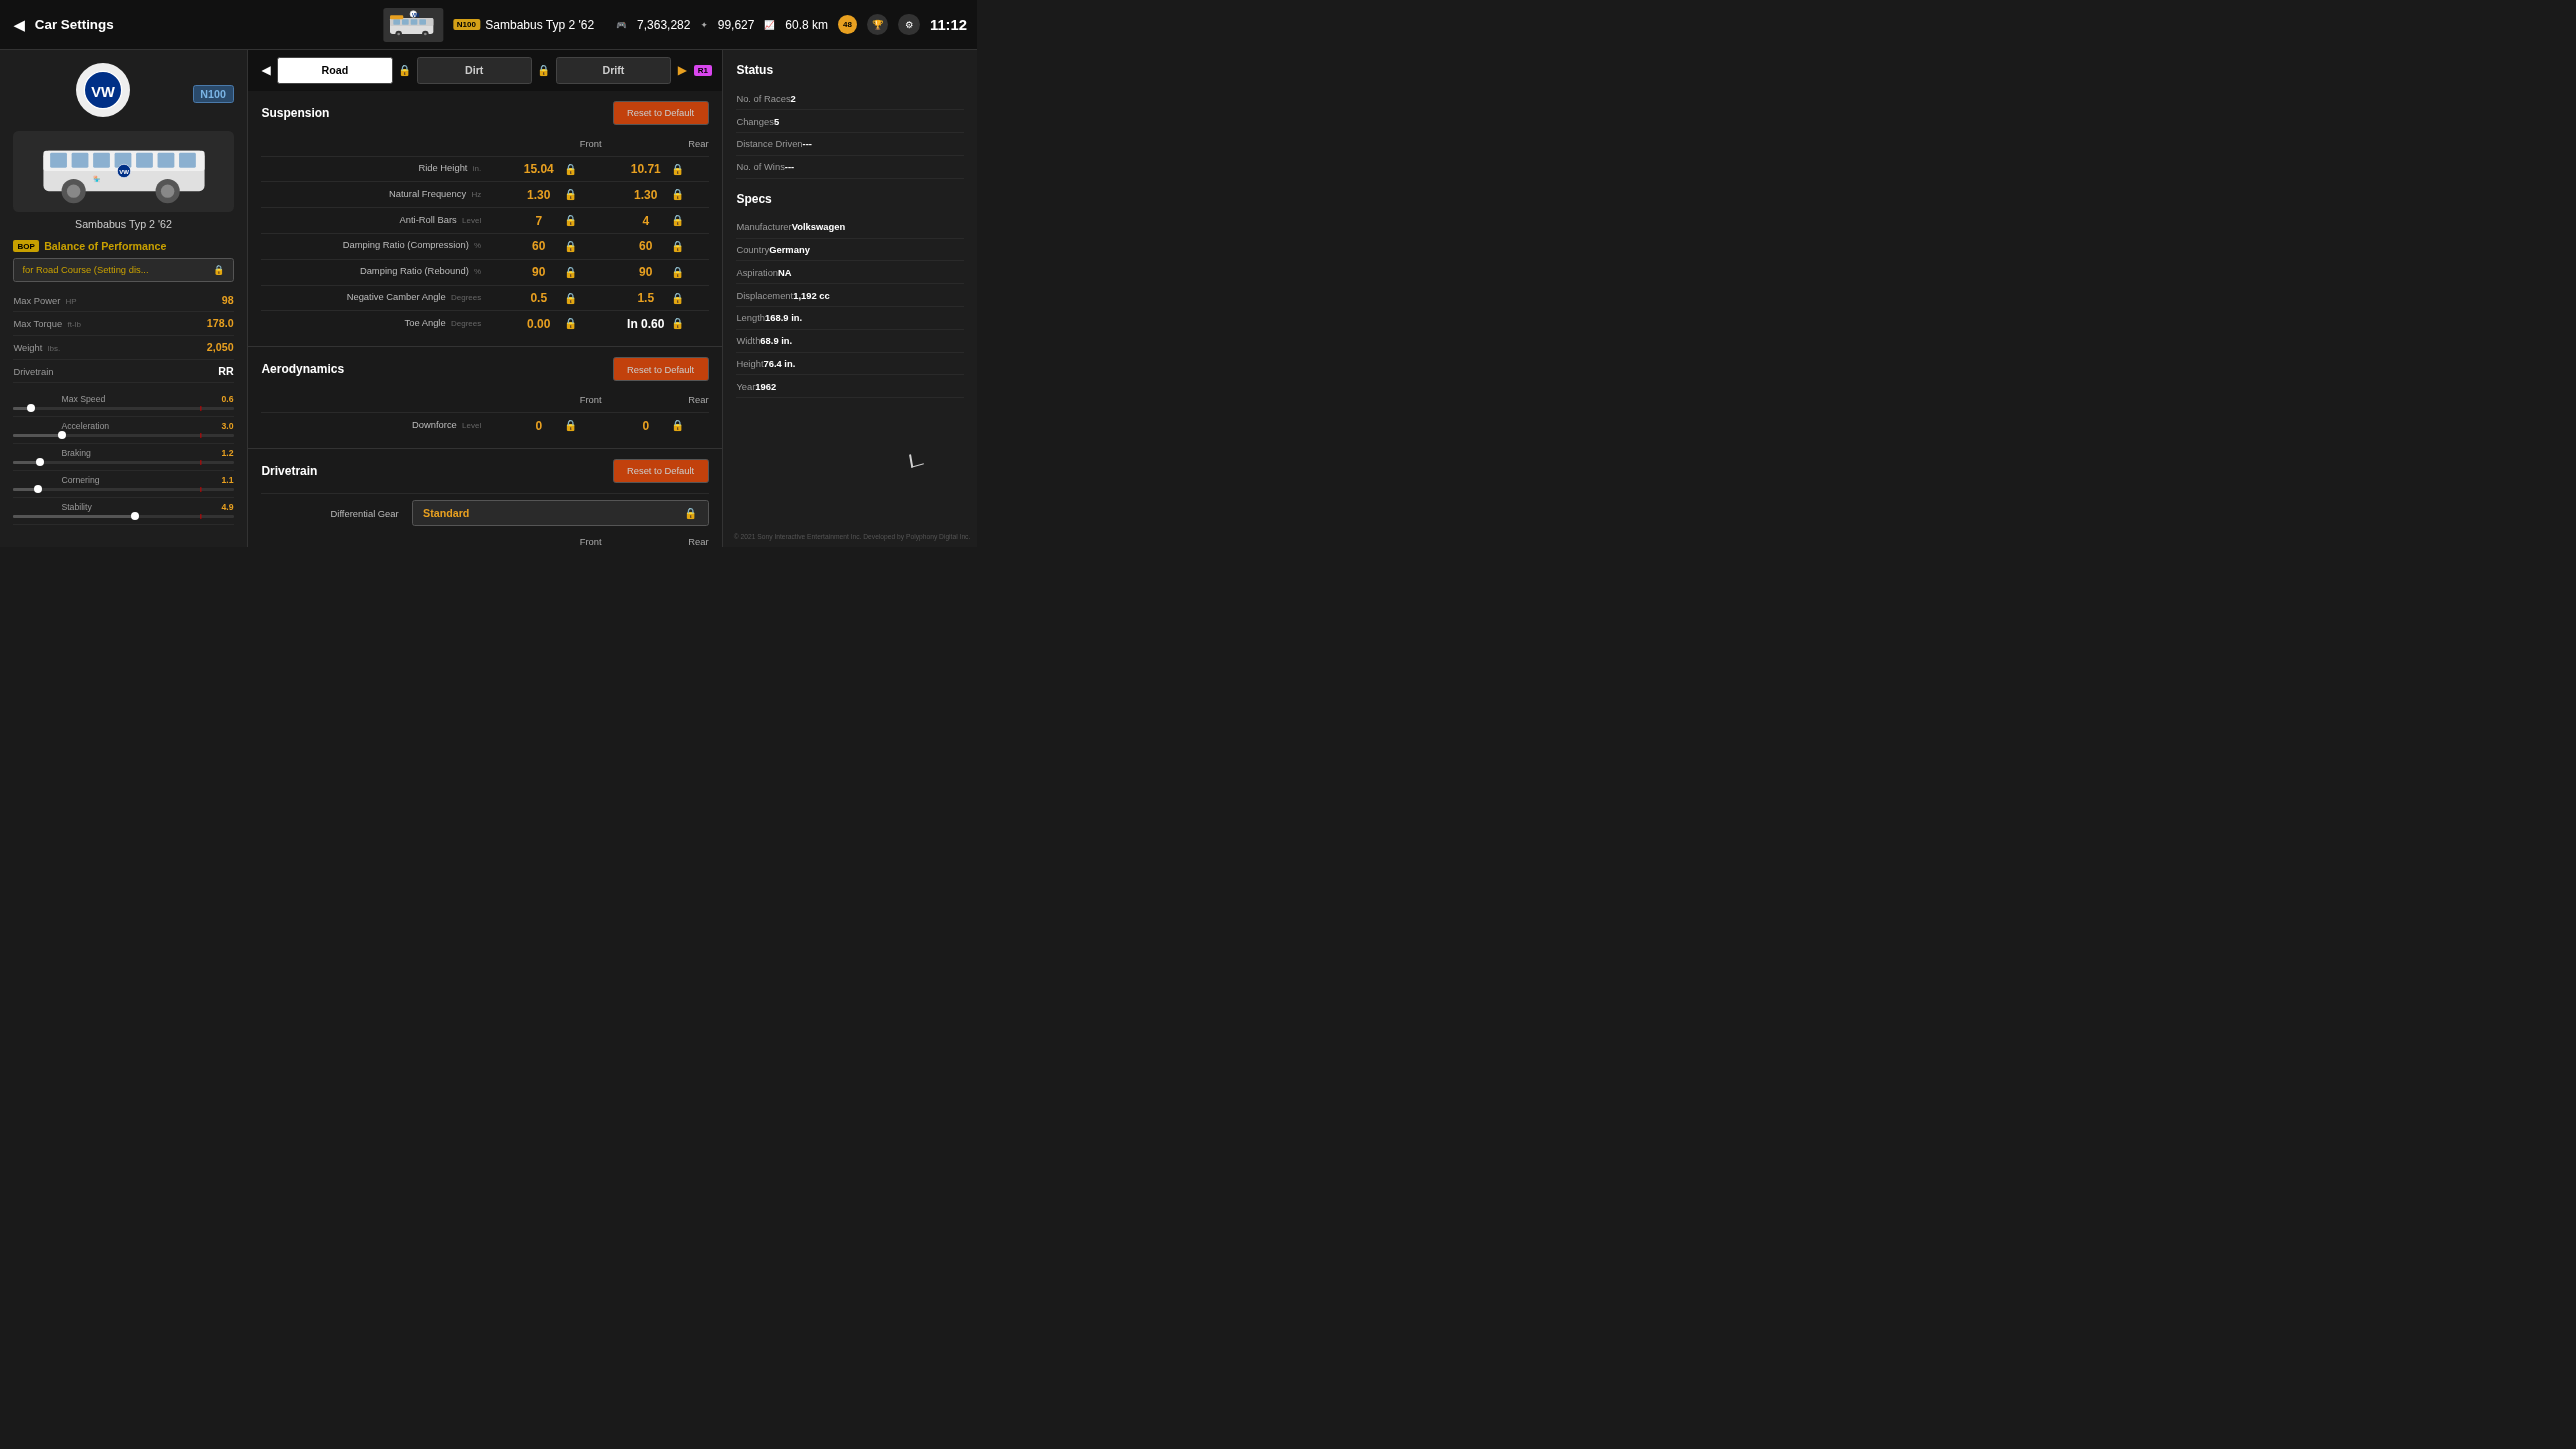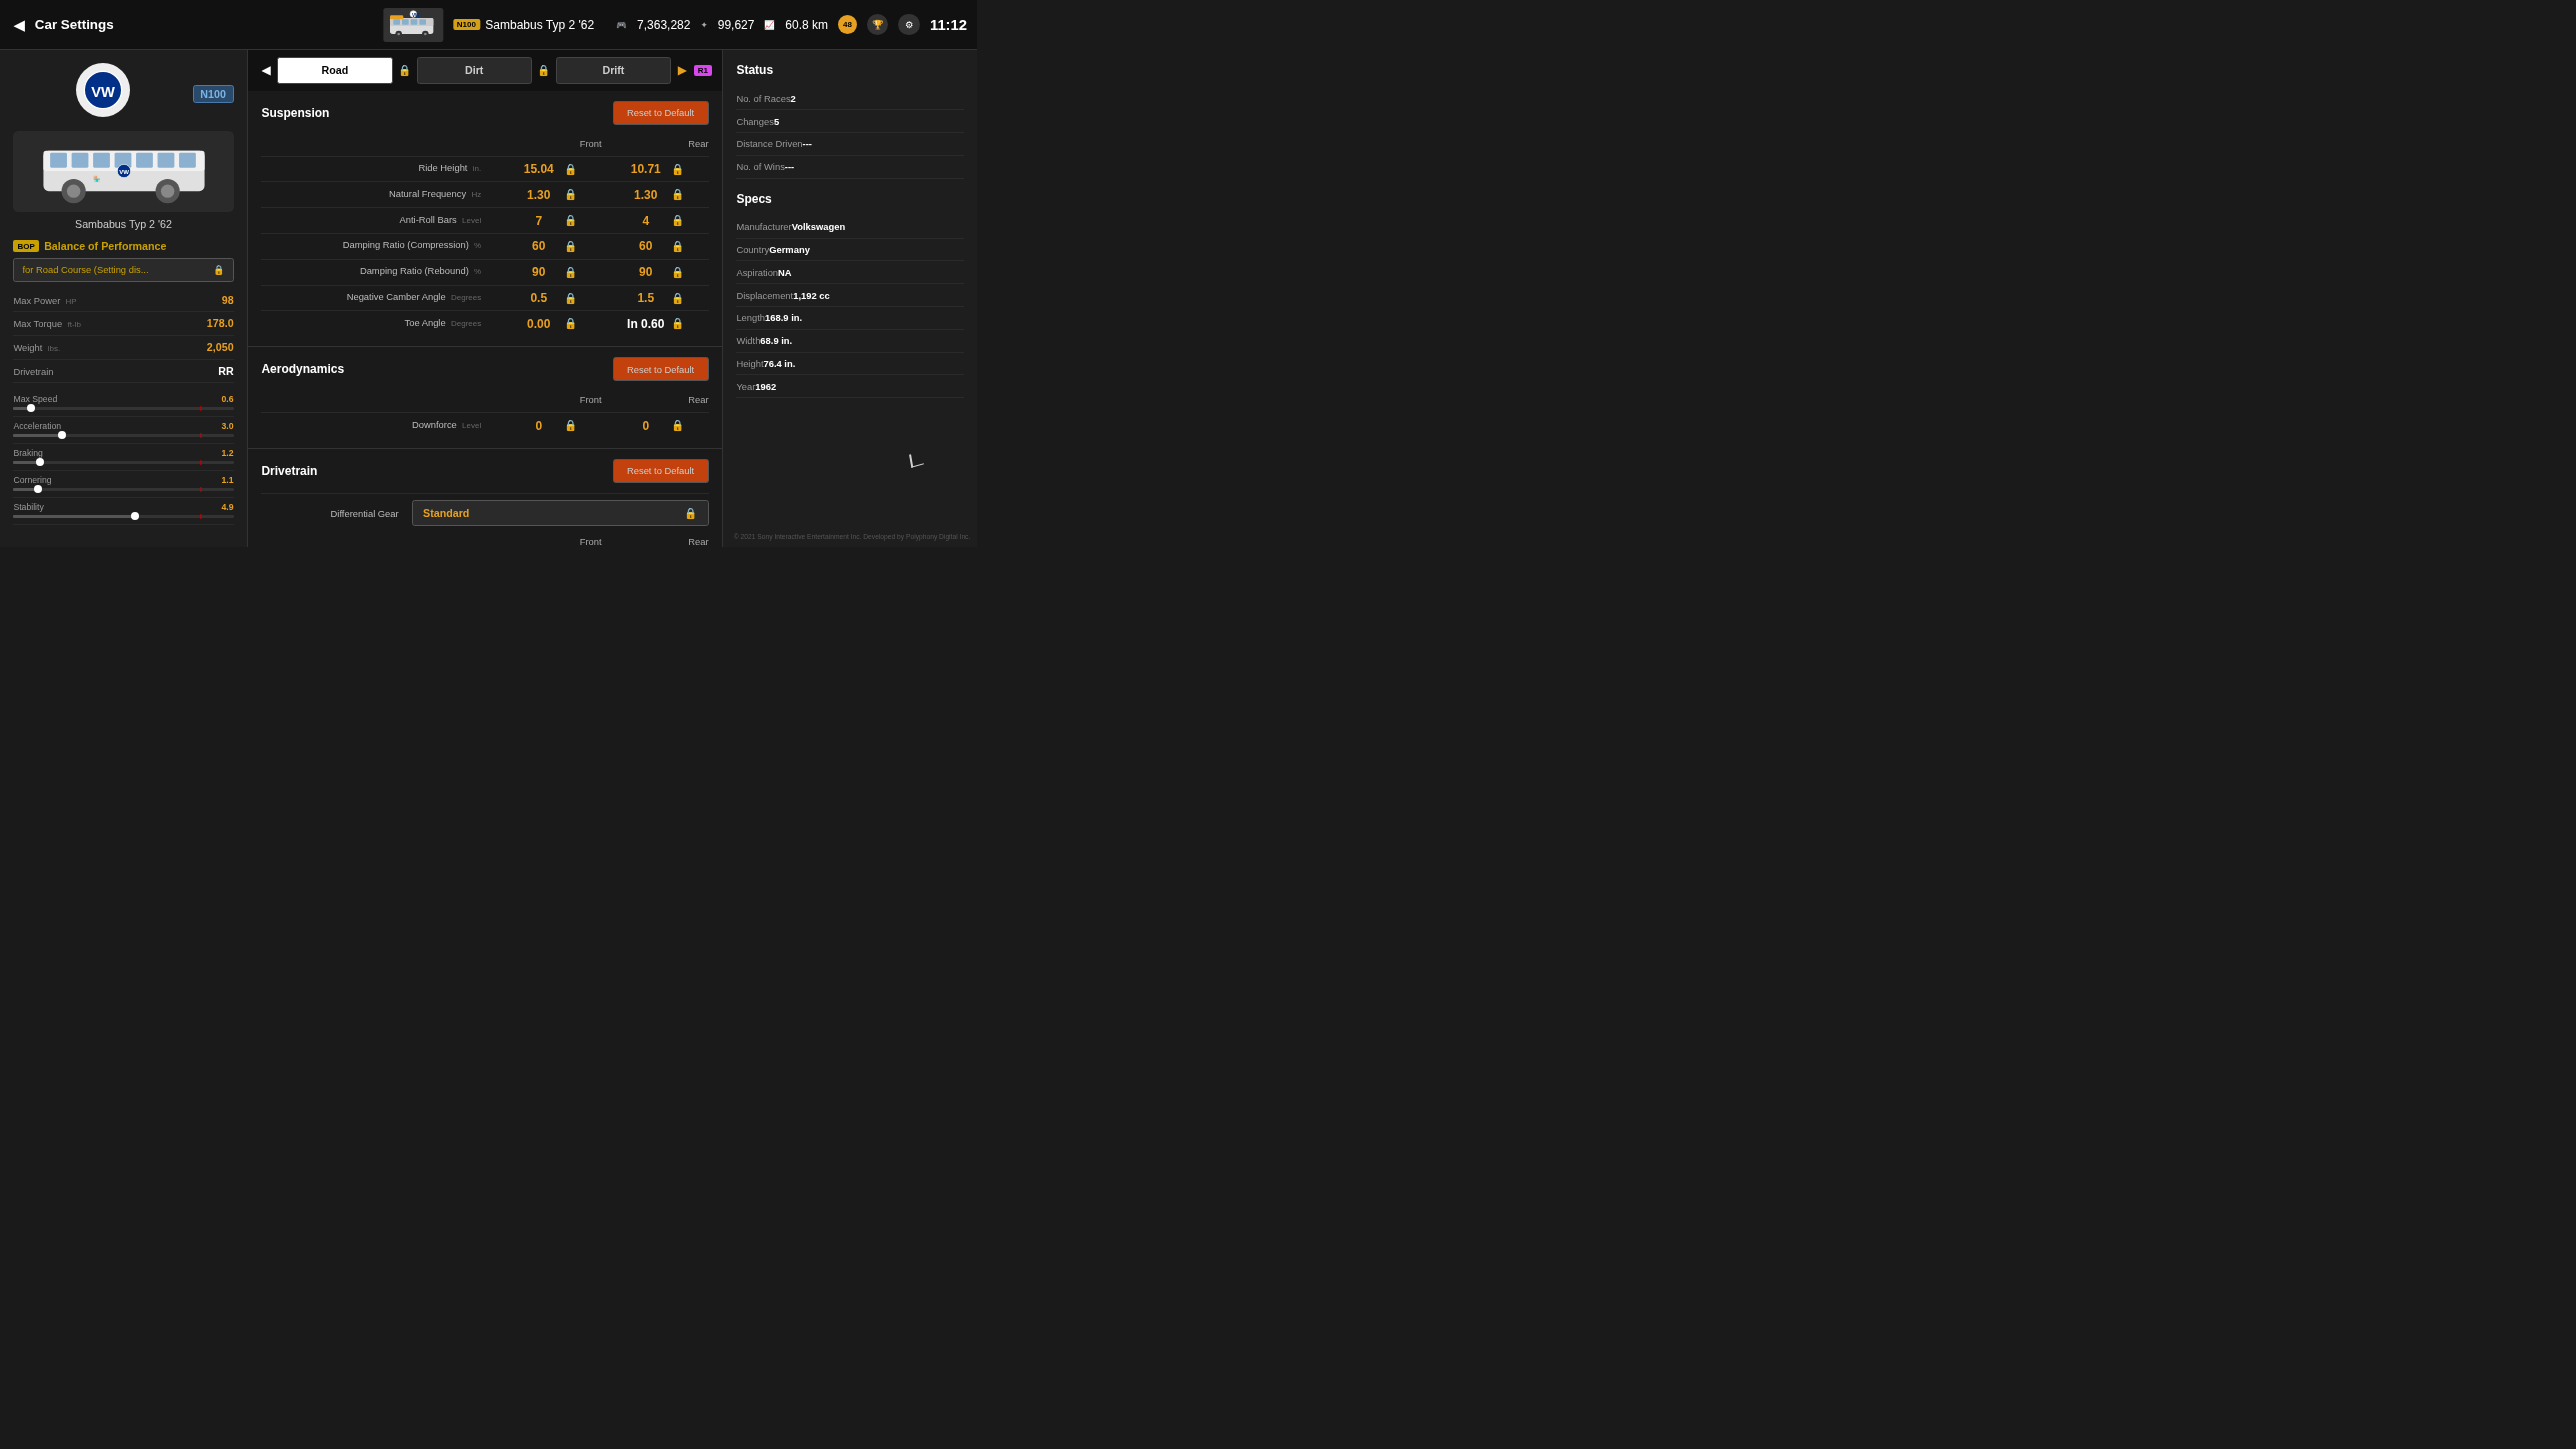--- a/index.html
+++ b/index.html
@@ -208,20 +208,21 @@
       color: #fff;
     }
     .slider-row {
       padding: 4px 0;
       border-bottom: 0.7px solid #2a2a2a;
     }
     .slider-header {
       display: flex;
       justify-content: space-between;
       margin-bottom: 2.7px;
+      margin-left: 48px;
     }
     .slider-label {
       color: #999;
       font-size: 8.7px;
     }
     .slider-val {
       color: #e8a020;
       font-size: 8.7px;
       font-weight: bold;
     }

